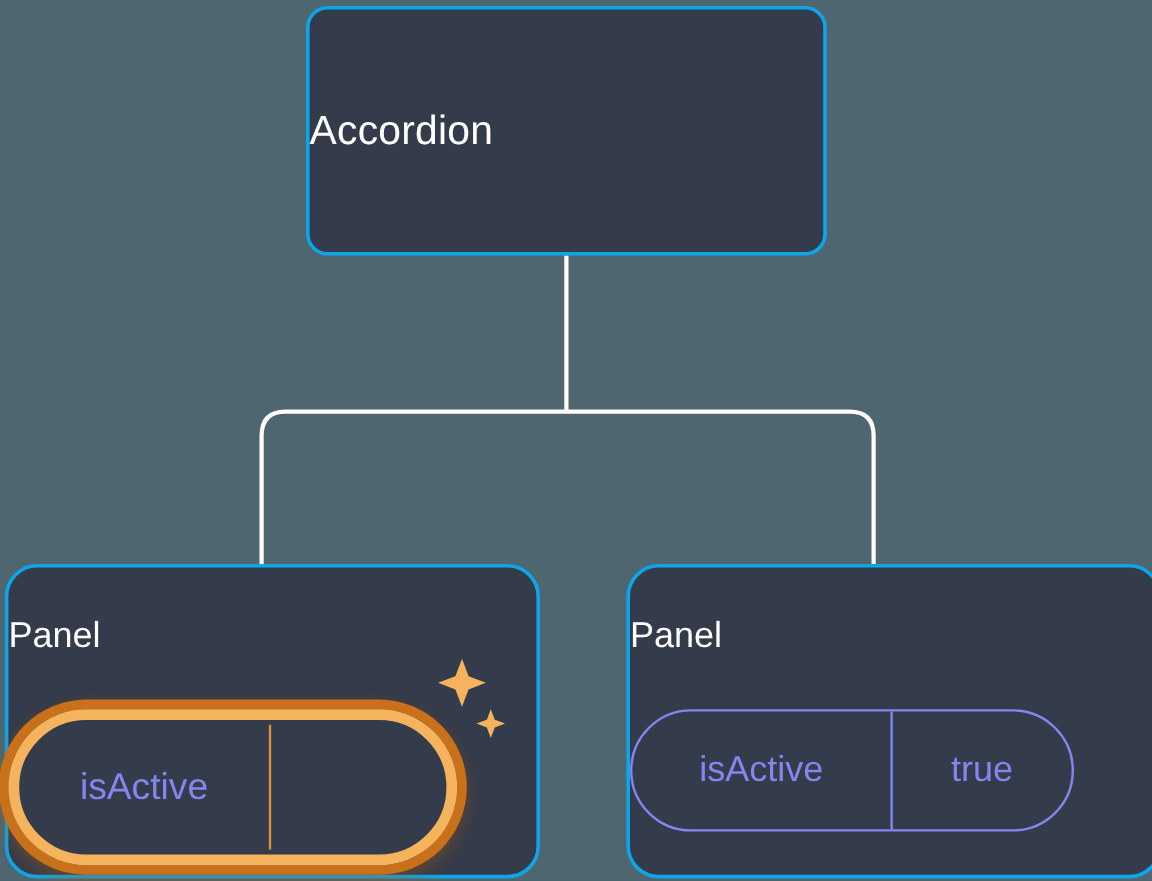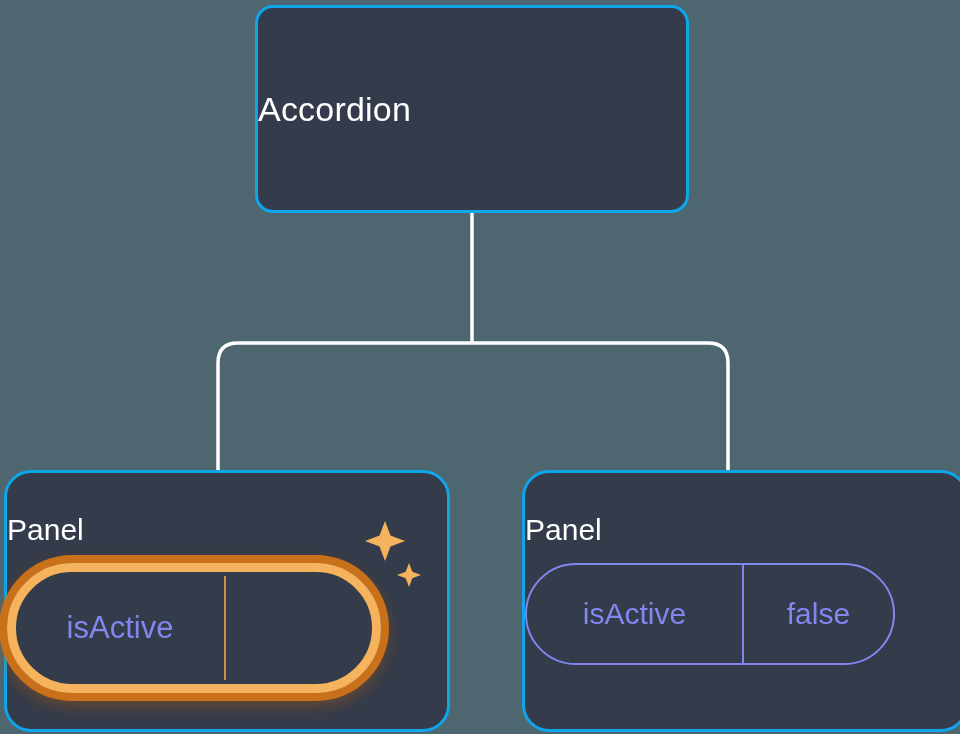--- a/index.html
+++ b/index.html
@@ -72,21 +72,21 @@
     color: #ffffff;
     font-size: 30px;
     font-weight: 400;
     line-height: 1;
     margin-bottom: 0;
   }
 
   
   .pill-wrap {
     position: relative;
-    margin-top: 18px;
+    margin-top: 46px;
   }
 
   .pill {
     display: flex;
     align-items: stretch;
     border-radius: 999px;
     position: relative;
   }
 
   
@@ -178,18 +178,18 @@
     </div>
   </div>
 
   <div class="node node-panel right">
     <div class="node-title-panel">Panel</div>
 
     <div class="pill-wrap">
       <div class="pill plain">
         <div class="pill-cell key">isActive</div>
         <div class="pill-divider"></div>
-        <div class="pill-cell value">false</div>
+        <div class="pill-cell value">true</div>
       </div>
     </div>
   </div>
 
 </div>
 
 </body></html>

